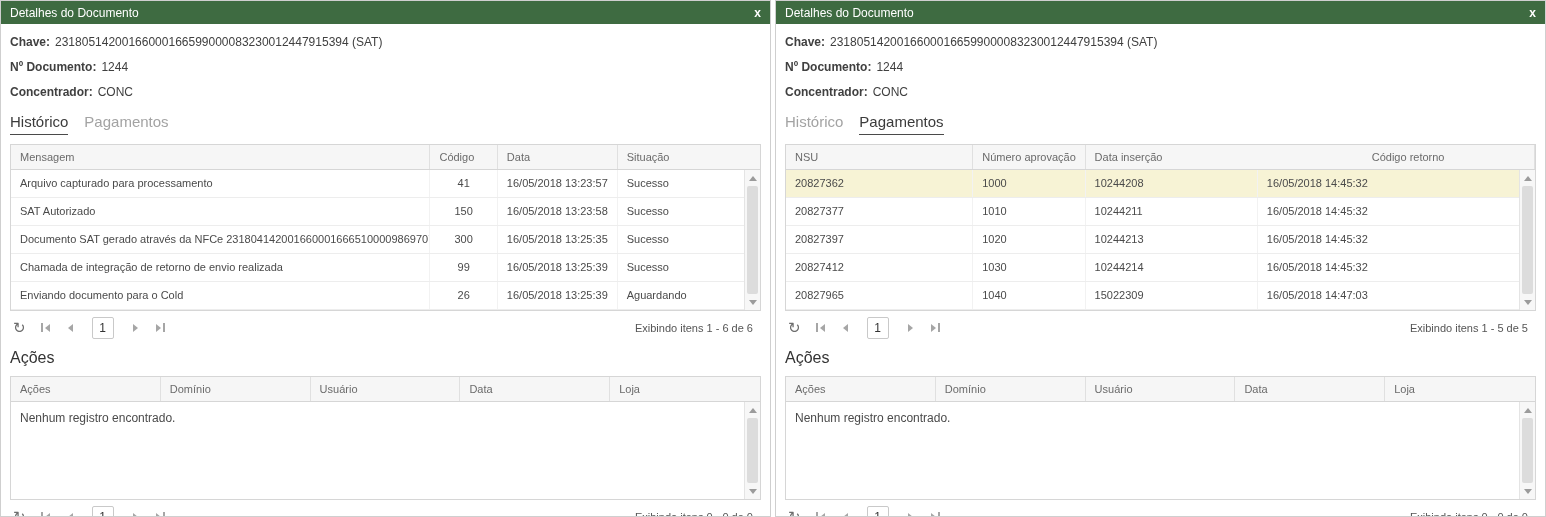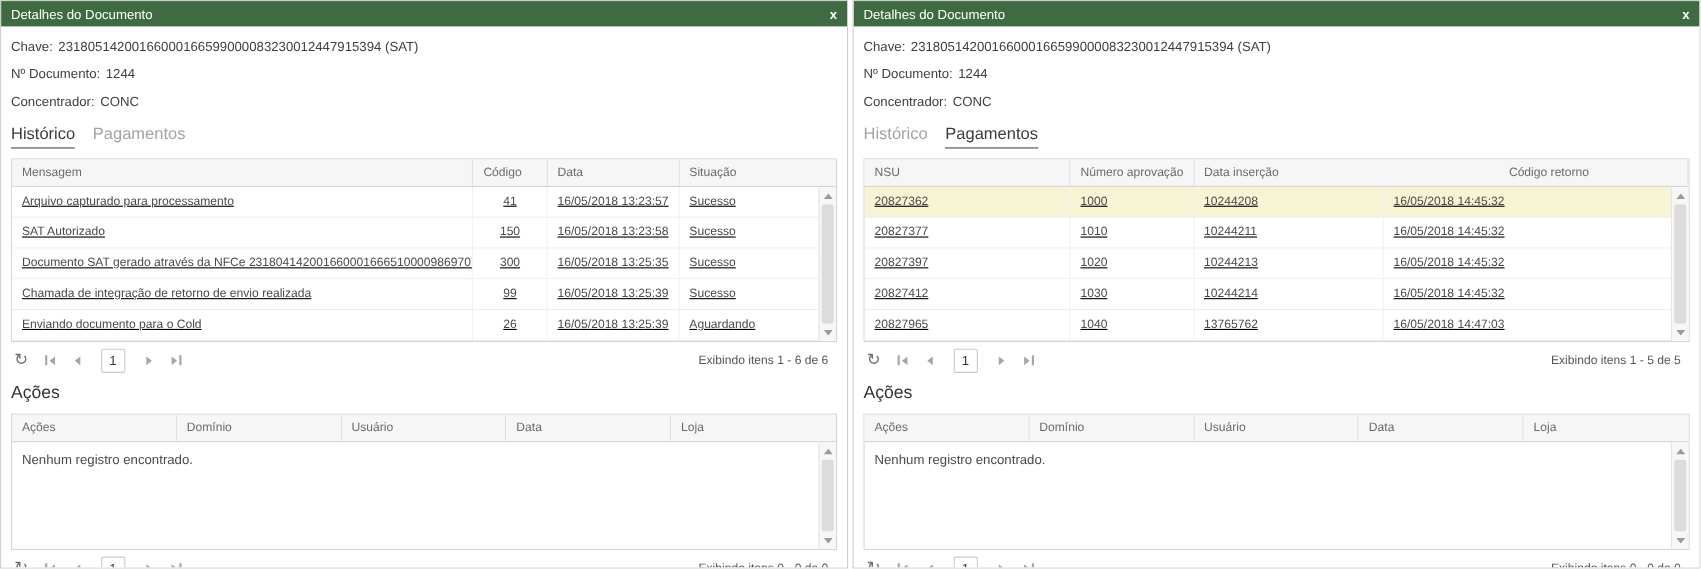--- a/index.html
+++ b/index.html
@@ -10,34 +10,34 @@
   .panel { flex: 1 1 0; display: flex; flex-direction: column; background: #ffffff; border: 1px solid #cfcfcf; overflow: hidden; }
 
   .titlebar { flex: 0 0 23px; height: 23px; background: var(--titlebar-bg, #3e6b41); color: #ffffff;
               display: flex; align-items: center; justify-content: space-between; padding: 0 9px; }
   .title { font-size: 12px; }
   .close { font-size: 12px; font-weight: bold; line-height: 1; cursor: pointer; }
 
   .pbody { flex: 1; display: flex; flex-direction: column; padding: 8px 9px 0 9px; overflow: hidden; }
 
   .field { font-size: 12px; color: #404040; margin: 3px 0 8px 0; white-space: nowrap; }
-  .flabel { margin-right: 5px; }
+  .flabel { margin-right: 5px; font-weight: bold; }
 
   .tabs { display: flex; gap: 16px; margin-top: 6px; }
   .tab { font-size: 15px; color: #a3a3a3; cursor: pointer; padding-bottom: 4px; border-bottom: 1px solid transparent; }
   .tab.active { color: #3b3b3b; border-bottom: 1px solid #4a4a4a; }
 
   .grid { border: 1px solid #d6d6d6; margin-top: 9px; background: #fff; }
   .ghead { display: flex; height: 25px; background: #f6f6f6; border-bottom: 1px solid #d6d6d6; }
   .hc { font-size: 11px; color: #6b6b6b; line-height: 24px; padding: 0 9px; white-space: nowrap;
         overflow: hidden; border-right: 1px solid #e0e0e0; cursor: pointer; }
   .hc.last { border-right: none; }
 
   .gbody { position: relative; overflow: hidden; }
-  .gb-main { height: 140px; text-decoration: underline; }
+  .gb-main { height: 140px; }
   .gb-acoes { height: 97px; }
 
   .grow { display: flex; height: 28px; border-bottom: 1px solid #ededed; background: #fff; cursor: pointer; }
   .grow.selected { background: var(--selected-row-bg, #f7f3d5); }
   .gc { font-size: 11px; color: #4a4a4a; line-height: 27px; padding: 0 9px; white-space: nowrap;
         overflow: hidden; border-right: 1px solid #f2f2f2; }
   .gc.last { border-right: none; }
   .num { text-align: center; }
 
   
@@ -269,21 +269,21 @@
           </div>
           <div class="grow">
             <span class="gc p1">20827412</span>
             <span class="gc p2">1030</span>
             <span class="gc p3">10244214</span>
             <span class="gc p4 last">16/05/2018 14:45:32</span>
           </div>
           <div class="grow">
             <span class="gc p1">20827965</span>
             <span class="gc p2">1040</span>
-            <span class="gc p3">13765762</span>
+            <span class="gc p3">15022309</span>
             <span class="gc p4 last">16/05/2018 14:47:03</span>
           </div>
           <div class="vscroll">
             <span class="sarrow up">
                 <span class="tri-up"></span>
               </span>
             <span class="vthumb"></span>
             <span class="sarrow down">
                 <span class="tri-dn"></span>
               </span>

